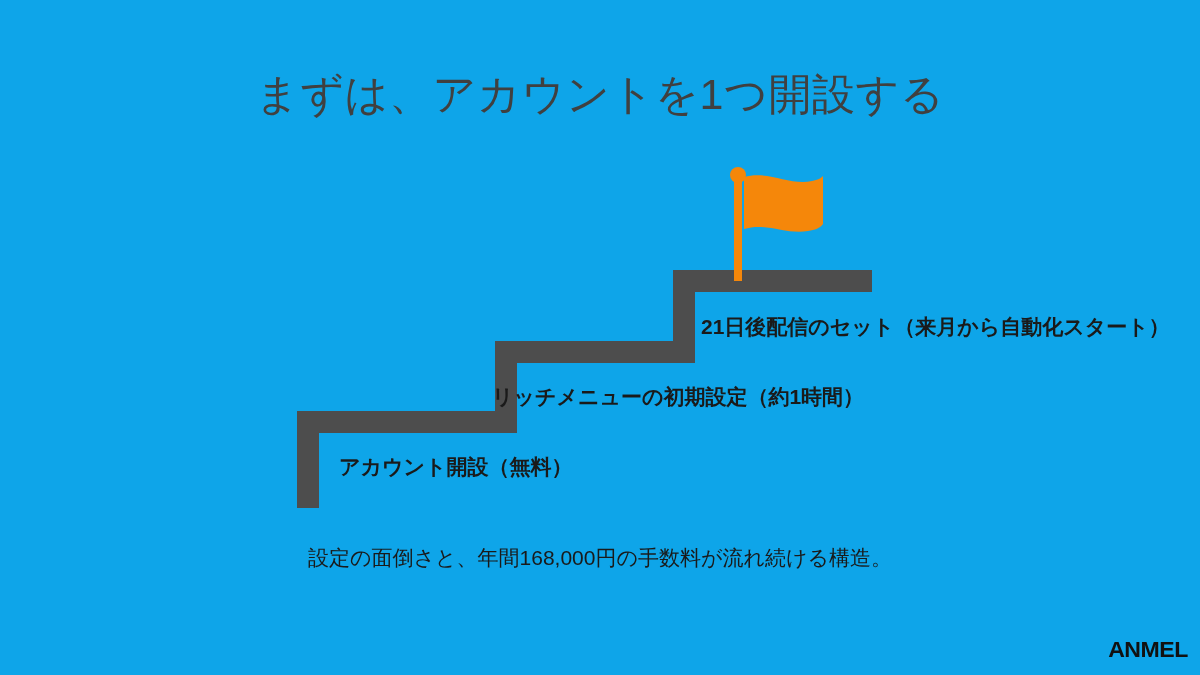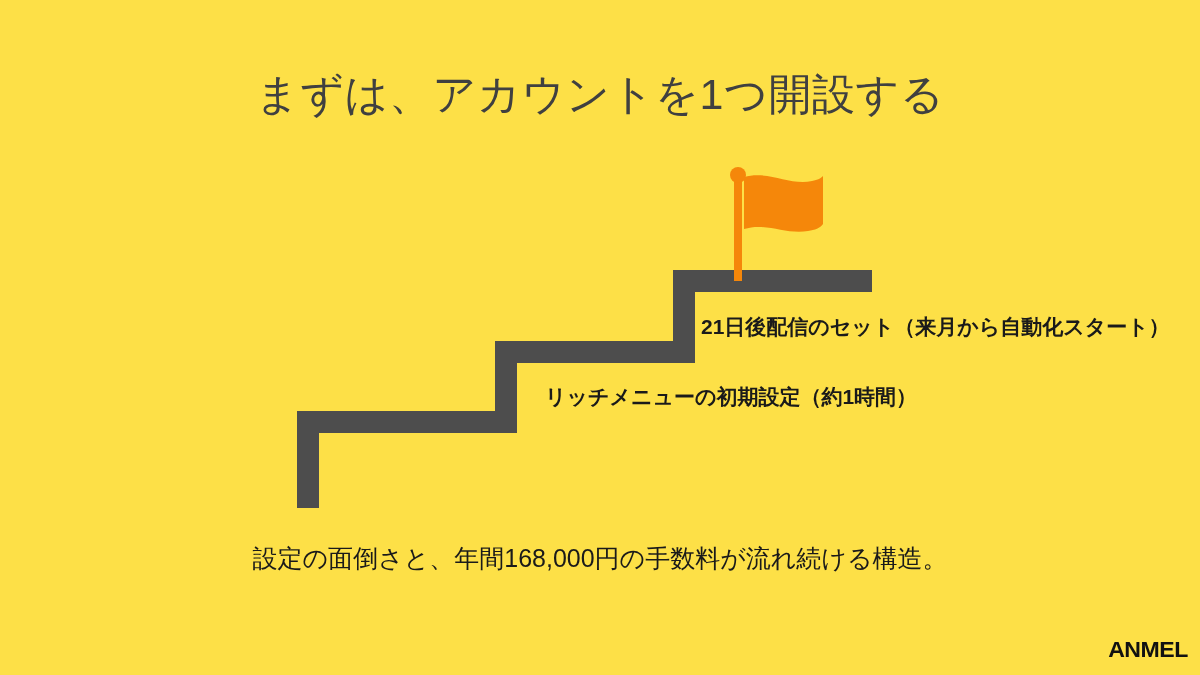--- a/index.html
+++ b/index.html
@@ -5,21 +5,21 @@
 <style>
   html, body {
     margin: 0;
     padding: 0;
     background: #ffffff;
   }
   #slide {
     position: relative;
     width: 1200px;
     height: 675px;
-    background: #fde047;
+    background: #0ea5e9;
     overflow: hidden;
     font-family: "Liberation Sans", "DejaVu Sans", sans-serif;
     -webkit-font-smoothing: antialiased;
   }
 
   
   #slide-title {
     position: absolute;
     left: 0;
     top: 70px;
@@ -46,32 +46,32 @@
   
   .step-label {
     position: absolute;
     color: #1a1a1a;
     font-size: 21px;
     line-height: 1.2;
     white-space: nowrap;
     font-weight: 700;
   }
   #step-label-3 { left: 701px; top: 314px; }
-  #step-label-2 { left: 545px; top: 384px; }
+  #step-label-2 { left: 492px; top: 384px; }
   #step-label-1 { left: 339px; top: 454px; }
 
   
   #footer-text {
     position: absolute;
     left: 0;
     top: 538px;
     width: 1200px;
     text-align: center;
     color: #1a1a1a;
-    font-size: 25px;
+    font-size: 21px;
     line-height: 40px;
     font-weight: 400;
   }
   #footer-text .fline {
     display: block;
     white-space: nowrap;
   }
 
   
   #brand-logo {
@@ -115,20 +115,21 @@
              L 823 224
              C 820 228, 815 230, 808 231
              C 786 235, 766 222, 744 229
              Z" fill="#F5870A"></path>
   </svg>
 
   <div class="step-label" id="step-label-3">21日後配信のセット（来月から自動化スタート）</div>
 
   <div class="step-label" id="step-label-2">リッチメニューの初期設定（約1時間）</div>
 
+  <div class="step-label" id="step-label-1">アカウント開設（無料）</div>
 
   <div id="footer-text">
     <span class="fline">設定の面倒さと、年間168,000円の手数料が流れ続ける構造。</span>
   </div>
 
   <div id="brand-logo">ANMEL</div>
 
 </div>
 
 </body></html>

